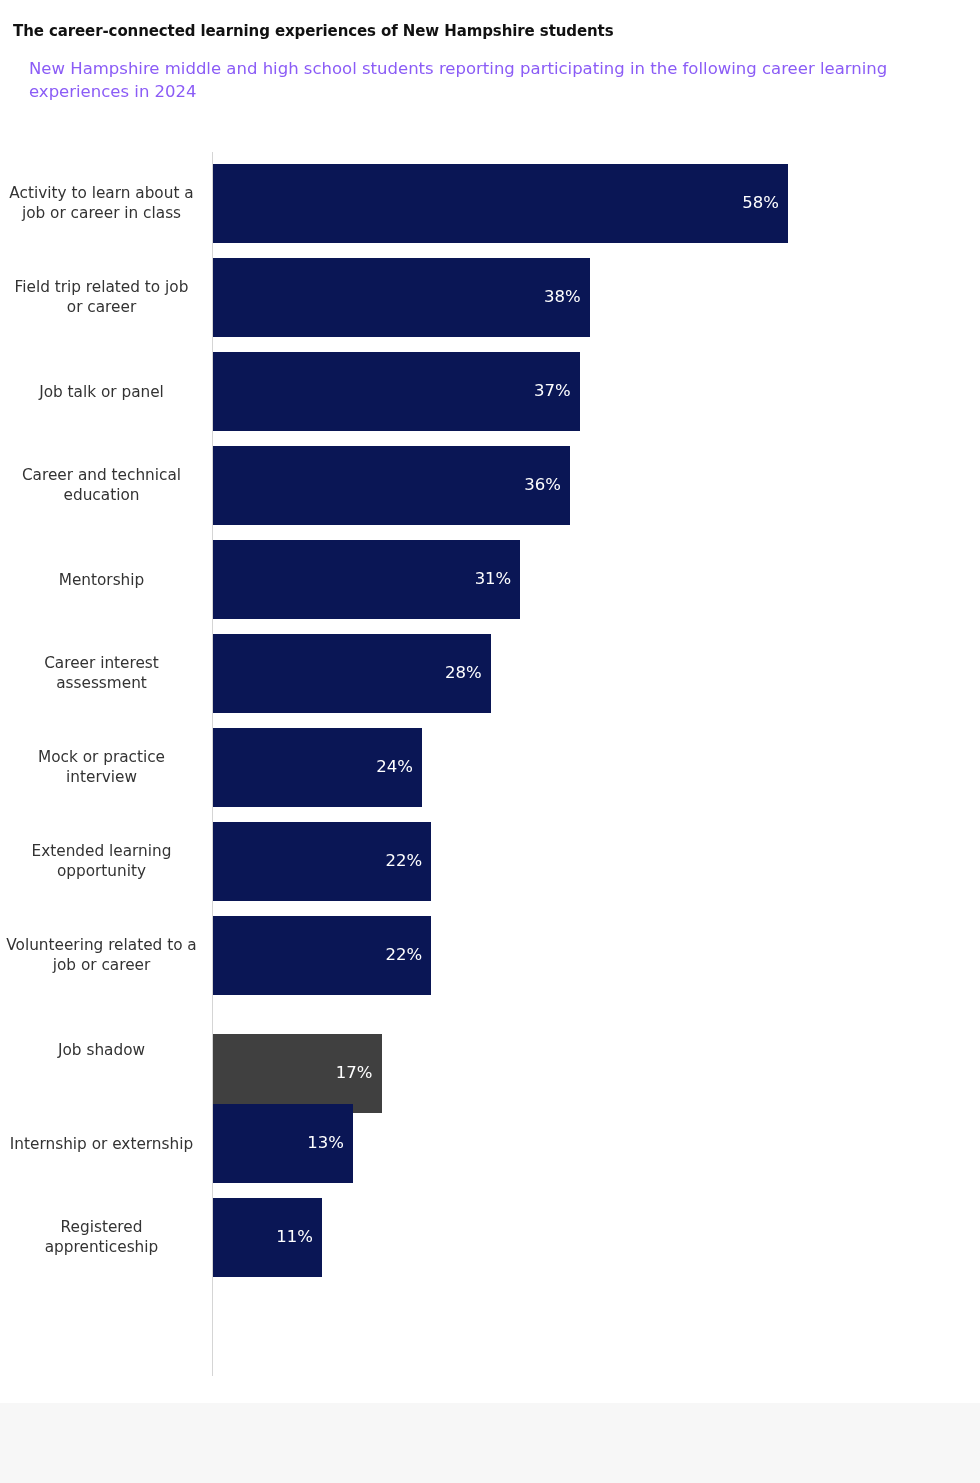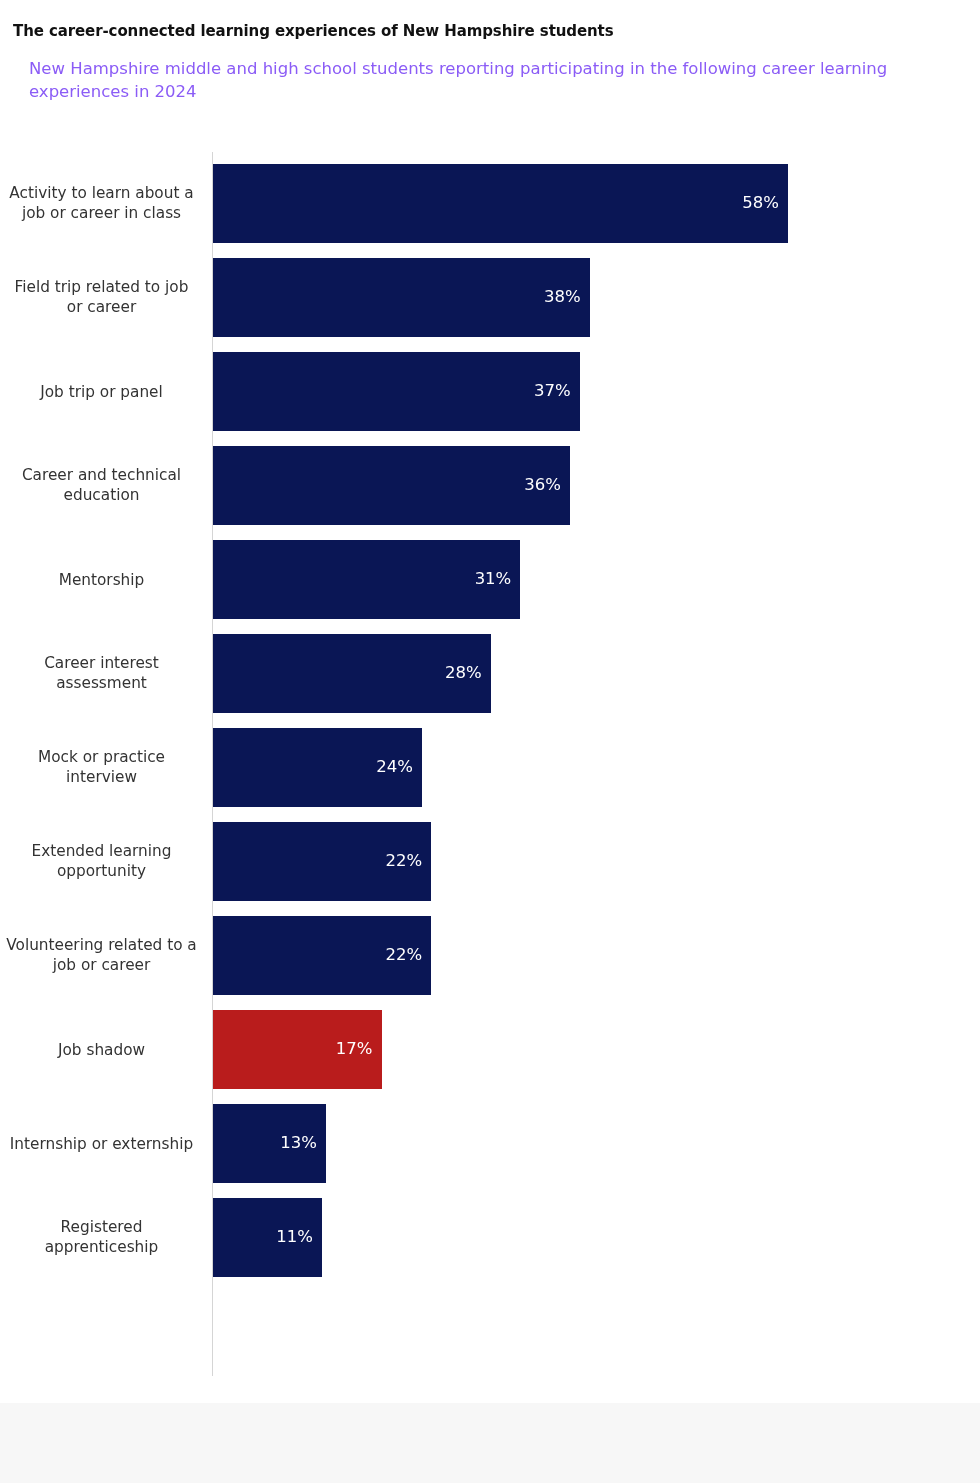--- a/index.html
+++ b/index.html
@@ -135,21 +135,21 @@
         <div class="row">
           <div class="cat-label">Field trip related to job
 or career</div>
           <div class="bar-wrap">
             <div class="bar" style="width: 376.724px; background: rgb(10, 22, 85);">
               <span class="bar-value">38%</span>
             </div>
           </div>
         </div>
         <div class="row">
-          <div class="cat-label">Job trip or panel</div>
+          <div class="cat-label">Job talk or panel</div>
           <div class="bar-wrap">
             <div class="bar" style="width: 366.81px; background: rgb(10, 22, 85);">
               <span class="bar-value">37%</span>
             </div>
           </div>
         </div>
         <div class="row">
           <div class="cat-label">Career and technical
 education</div>
           <div class="bar-wrap">
@@ -198,29 +198,29 @@
 job or career</div>
           <div class="bar-wrap">
             <div class="bar" style="width: 218.103px; background: rgb(10, 22, 85);">
               <span class="bar-value">22%</span>
             </div>
           </div>
         </div>
         <div class="row">
           <div class="cat-label">Job shadow</div>
           <div class="bar-wrap">
-            <div class="bar" style="width: 168.534px; background: #b91c1c;">
+            <div class="bar" style="width: 168.534px; background: #404040; margin-top: 24px;">
               <span class="bar-value">17%</span>
             </div>
           </div>
         </div>
         <div class="row">
           <div class="cat-label">Internship or externship</div>
           <div class="bar-wrap">
-            <div class="bar" style="width: 113px; background: rgb(10, 22, 85);">
+            <div class="bar" style="width: 140px; background: rgb(10, 22, 85);">
               <span class="bar-value">13%</span>
             </div>
           </div>
         </div>
         <div class="row">
           <div class="cat-label">Registered
 apprenticeship</div>
           <div class="bar-wrap">
             <div class="bar" style="width: 109.052px; background: rgb(10, 22, 85);">
               <span class="bar-value">11%</span>

